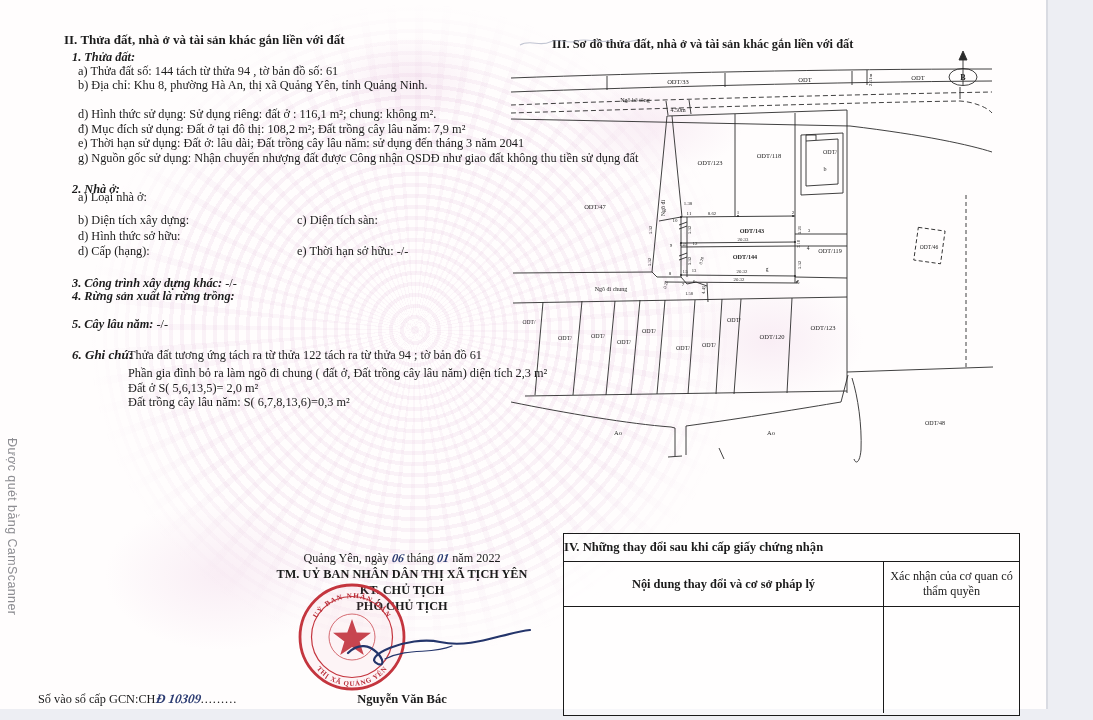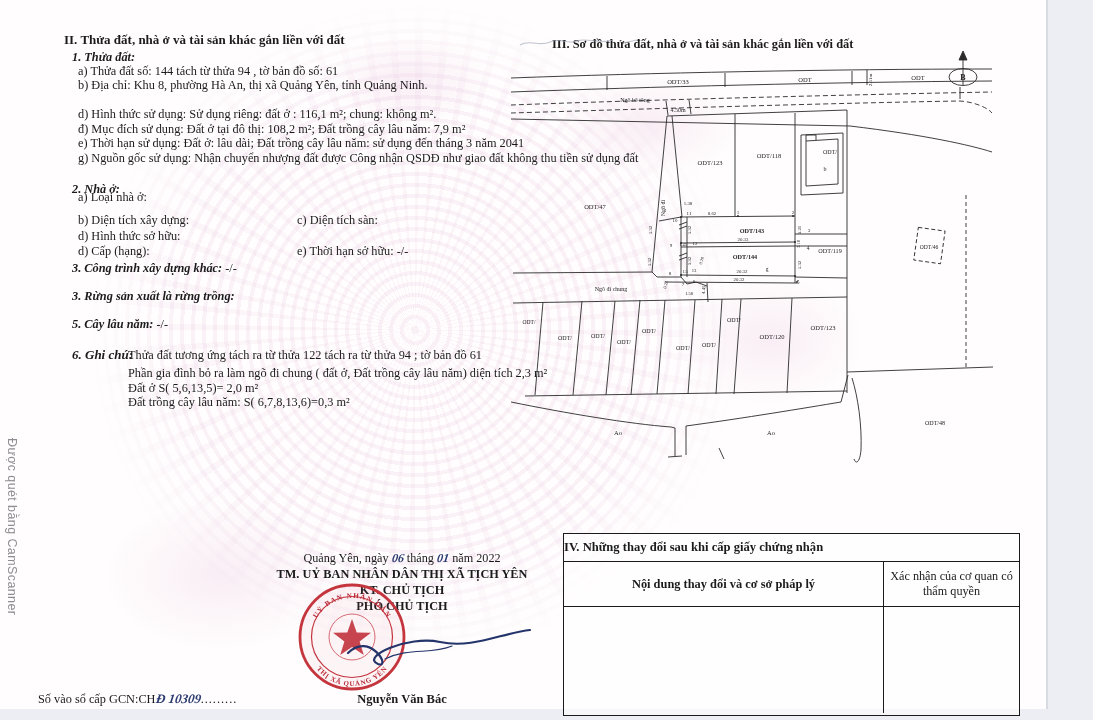--- a/index.html
+++ b/index.html
@@ -78,25 +78,25 @@
   <div class="ln" style="left:78px;top:213px;width:460px;">
     <span>b) Diện tích xây dựng:</span>
     <span class="rcol">c) Diện tích sàn:</span>
   </div>
   <div class="ln" style="left:78px;top:229px;">d) Hình thức sở hữu:</div>
   <div class="ln" style="left:78px;top:244px;width:460px;">
     <span>d) Cấp (hạng):</span>
     <span class="rcol">e) Thời hạn sở hữu: -/-</span>
   </div>
 
-  <div class="ln ti" style="left:72px;top:261px;">
+  <div class="ln ti" style="left:72px;top:276px;">
     <span>3. Công trình xây dựng khác:</span>
     <span class="note-val">-/-</span>
   </div>
-  <div class="ln ti" style="left:72px;top:289px;">3. Rừng sản xuất là rừng trồng:</div>
+  <div class="ln ti" style="left:72px;top:289px;">4. Rừng sản xuất là rừng trồng:</div>
   <div class="ln ti" style="left:72px;top:317px;">
     <span>5. Cây lâu năm:</span>
     <span class="note-val">-/-</span>
   </div>
 
   <div class="ln ti" style="left:72px;top:347px;font-size:13px;">6. Ghi chú:</div>
   <div class="ln" style="left:128px;top:348px;">Thửa đất tương ứng tách ra từ thửa 122 tách ra từ thửa 94 ; tờ bản đồ 61</div>
   <div class="ln" style="left:128px;top:366px;">Phần gia đình bỏ ra làm ngõ đi chung ( đất ở, Đất trồng cây lâu năm) diện tích 2,3 m²</div>
   <div class="ln" style="left:128px;top:381px;">Đất ở S( 5,6,13,5)=  2,0 m²</div>
   <div class="ln" style="left:128px;top:395px;">Đất trồng cây lâu năm: S( 6,7,8,13,6)=0,3 m²</div>

